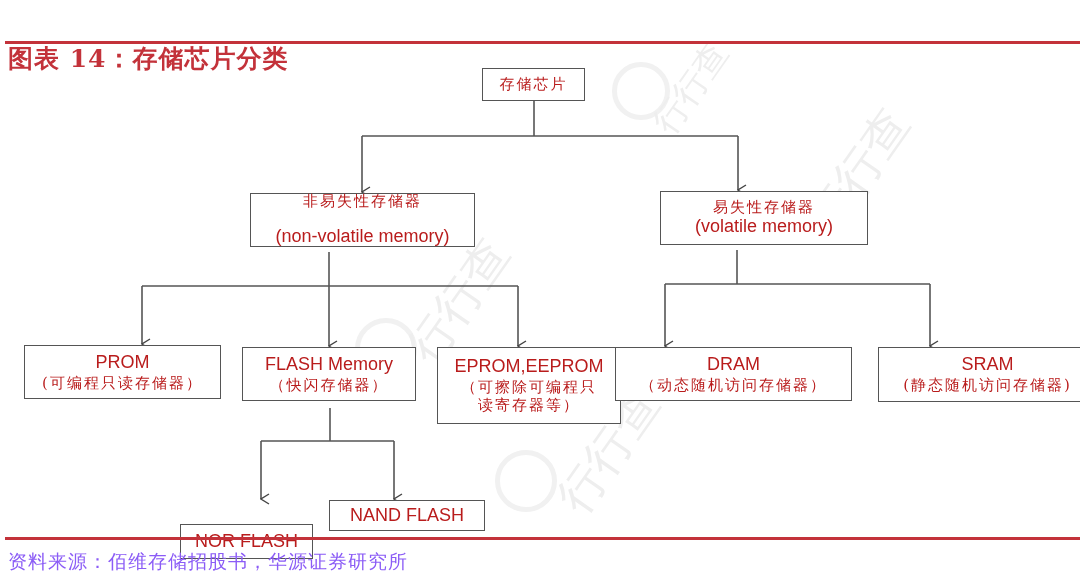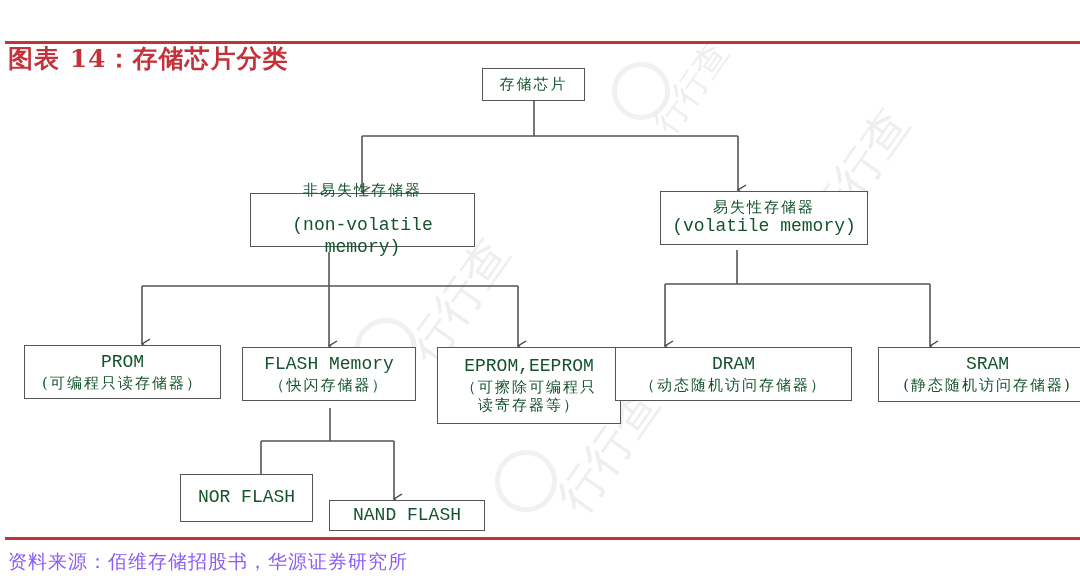--- a/index.html
+++ b/index.html
@@ -7,23 +7,23 @@
          font-family: "DejaVu Sans", "Liberation Sans", sans-serif; }
   .title { position: absolute; left: 8px; top: 6px; font-size: 25px; font-weight: bold;
            color: #c3323a; letter-spacing: 1px; font-family: "DejaVu Serif", serif; margin-top: 36px; }
   .rule { position: absolute; left: 5px; width: 1075px; height: 3px; background: #c3323a; }
   .rule.top { top: 41px; }
   .rule.bottom { top: 537px; }
   .source { position: absolute; left: 8px; top: 549px; font-size: 19px; color: #8b5cf6;
             letter-spacing: 1px; font-family: "DejaVu Serif", serif; }
   svg.links { position: absolute; left: 0; top: 0; }
   .node { position: absolute; box-sizing: border-box; border: 1.5px solid #555; background: #fff;
-          text-align: center; color: #14532d; display: flex; flex-direction: column;
+          text-align: center; color: #b91c1c; display: flex; flex-direction: column;
           justify-content: center; align-items: center; line-height: 1.22; }
-  .node .en { font-family: Liberation Mono, monospace; font-size: 18px; }
+  .node .en { font-family: Liberation Sans, sans-serif; font-size: 18px; }
   .node .zh { font-family: "DejaVu Serif", serif; font-size: 15px; letter-spacing: 2px; }
   .watermark { position: absolute; color: #eeeeee; font-size: 46px; font-family: "DejaVu Sans", sans-serif;
                transform: rotate(-55deg); pointer-events: none; }
   .wm-circle { position: absolute; border: 5px solid #f1f1f1; border-radius: 50%; pointer-events: none; }
 </style>
 </head>
 <body>
 
 <div class="wm-circle" style="left:612px;top:62px;width:48px;height:48px;"></div>
 <div class="watermark" style="left:640px;top:65px;font-size:34px;">行行查</div>
@@ -100,21 +100,21 @@
 <div class="node" style="left:615px;top:347px;width:237px;height:54px;">
   <span class="en">DRAM</span>
   <span class="zh">（动态随机访问存储器）</span>
 </div>
 
 <div class="node" style="left:856px;top:347px;width:219px;height:55px;margin-left:22px;">
   <span class="en">SRAM</span>
   <span class="zh">(静态随机访问存储器)</span>
 </div>
 
-<div class="node" style="left:180px;top:474px;width:133px;height:48px;">
+<div class="node" style="left:180px;top:524px;width:133px;height:35px;">
   <span class="en">NOR FLASH</span>
 </div>
 
 <div class="node" style="left:329px;top:500px;width:156px;height:31px;">
   <span class="en">NAND FLASH</span>
 </div>
 
 <div class="rule bottom"></div>
 <div class="source">资料来源：佰维存储招股书，华源证券研究所</div>
 

